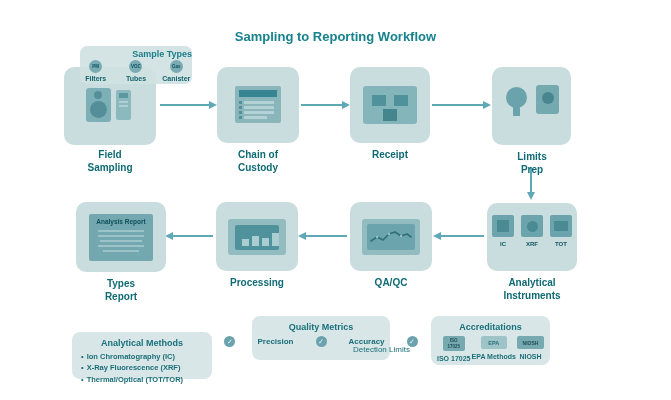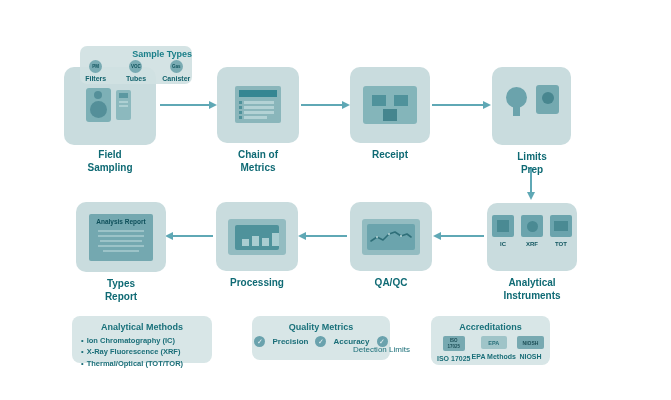--- a/index.html
+++ b/index.html
@@ -83,41 +83,42 @@
   .report{left:13px;top:12px;width:64px;height:47px;background:#74a8b0;border-radius:2px;text-align:center;}
   .report-title{font-size:6.5px;font-weight:bold;color:#0d4f5a;padding-top:4px;white-space:nowrap;}
   .report-line{height:2px;background:#9cc3c8;margin:3px auto 0;}
 
   
   .info-box{position:absolute;top:316px;background:#d8e6e7;border-radius:8px;z-index:1;}
   .info-title{text-align:center;font-size:9px;font-weight:bold;color:#19717b;margin-top:6px;}
   .am-list{margin-top:3px;padding-left:9px;}
   .am-item{font-size:7.5px;font-weight:bold;color:#1a6e78;line-height:1.5;white-space:nowrap;}
   .am-item .bullet{margin-right:3px;}
-  .qm-line{display:flex;justify-content:center;align-items:center;gap:7px;margin-top:4px;}
+  .qm-line{display:flex;justify-content:center;align-items:center;gap:22px;margin-top:4px;}
   .check{display:inline-flex;width:11px;height:11px;border-radius:50%;background:#6aa2ad;
          color:#e9f3f4;font-size:7px;align-items:center;justify-content:center;flex:none;}
   .qm-label{font-size:8px;font-weight:bold;color:#1a6e78;white-space:nowrap;}
   .qm-wrapped{position:absolute;left:101px;top:29px;font-size:8px;font-weight:normal;
               color:#1a6e78;white-space:nowrap;z-index:2;}
   .acc-row{display:flex;justify-content:space-between;padding:0 6px;margin-top:4px;}
   .acc-col{display:flex;flex-direction:column;align-items:center;}
   .badge{border-radius:2px;display:flex;align-items:center;justify-content:center;
          font-weight:bold;text-align:center;}
   .badge-iso{width:22px;height:15px;background:#77a9b1;color:#1c4e56;font-size:4.5px;line-height:1.3;
              padding:0 3px;}
   .badge-epa{width:26px;height:13px;background:#9fc4c8;color:#276f79;font-size:5.5px;}
   .badge-niosh{width:27px;height:13px;background:#77a9b1;color:#1c4e56;font-size:5px;}
   .acc-label{font-size:7px;font-weight:bold;color:#1a6e78;margin-top:4px;white-space:nowrap;}
 </style>
 </head>
 <body>
 
 <div class="canvas">
 
+  <div class="title">Sampling to Reporting Workflow</div>
 
   <div class="stage-box" style="left:64px;top:67px;width:92px;height:78px;">
     <div class="abs pump">
       <div class="abs pump-c1"></div>
       <div class="abs pump-c2"></div>
     </div>
     <div class="abs tube">
       <div class="abs tube-band"></div>
       <div class="abs tube-l1"></div>
       <div class="abs tube-l2"></div>
@@ -166,21 +167,21 @@
           <span class="doc-line" style="width:30px;"></span>
         </div>
       <div class="doc-row" style="top:30px;">
           <span class="doc-bullet"></span>
           <span class="doc-line" style="width:23px;"></span>
         </div>
     </div>
   </div>
   <div class="stage-label" style="left:208px;top:148px;width:100px;">
     <div>Chain of</div>
-    <div>Metrics</div>
+    <div>Custody</div>
   </div>
 
   <div class="arrow-h" style="left:301px;top:104px;width:42px;">
       <span class="head-r"></span>
     </div>
 
   <div class="stage-box" style="left:350px;top:67px;width:80px;height:76px;">
     <div class="abs crate">
       <div class="crate-sq" style="left:9px;top:9px;width:14px;height:11px;"></div>
       <div class="crate-sq" style="left:31px;top:9px;width:14px;height:11px;"></div>
@@ -290,21 +291,21 @@
       <div class="report-line" style="width:42px;"></div>
       <div class="report-line" style="width:46px;"></div>
       <div class="report-line" style="width:36px;"></div>
     </div>
   </div>
   <div class="stage-label" style="left:66px;top:277px;width:110px;">
     <div>Types</div>
     <div>Report</div>
   </div>
 
-  <div class="info-box" style="left:72px;width:140px;height:47px;">
+  <div class="info-box" style="left:72px;width:140px;height:47px;margin-top:16px;">
     <div class="info-title">Analytical Methods</div>
     <div class="am-list">
       <div class="am-item"><span class="bullet">•</span><span>Ion Chromatography (IC)</span></div>
       <div class="am-item"><span class="bullet">•</span><span>X-Ray Fluorescence (XRF)</span></div>
       <div class="am-item"><span class="bullet">•</span><span>Thermal/Optical (TOT/TOR)</span></div>
     </div>
   </div>
 
   <div class="info-box" style="left:252px;width:138px;height:44px;">
     <div class="info-title">Quality Metrics</div>

